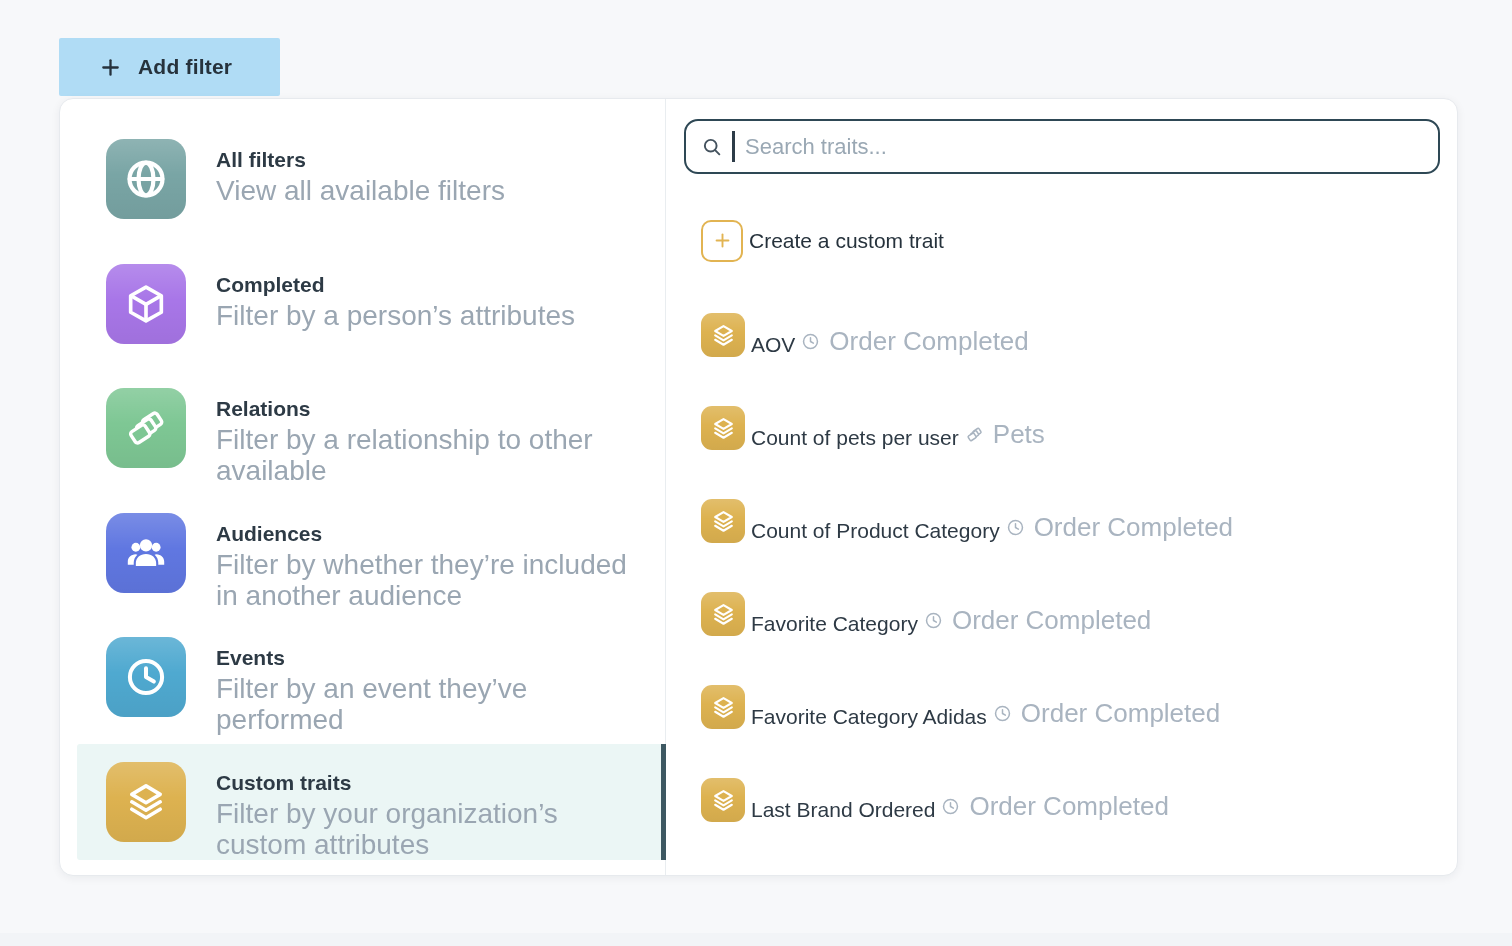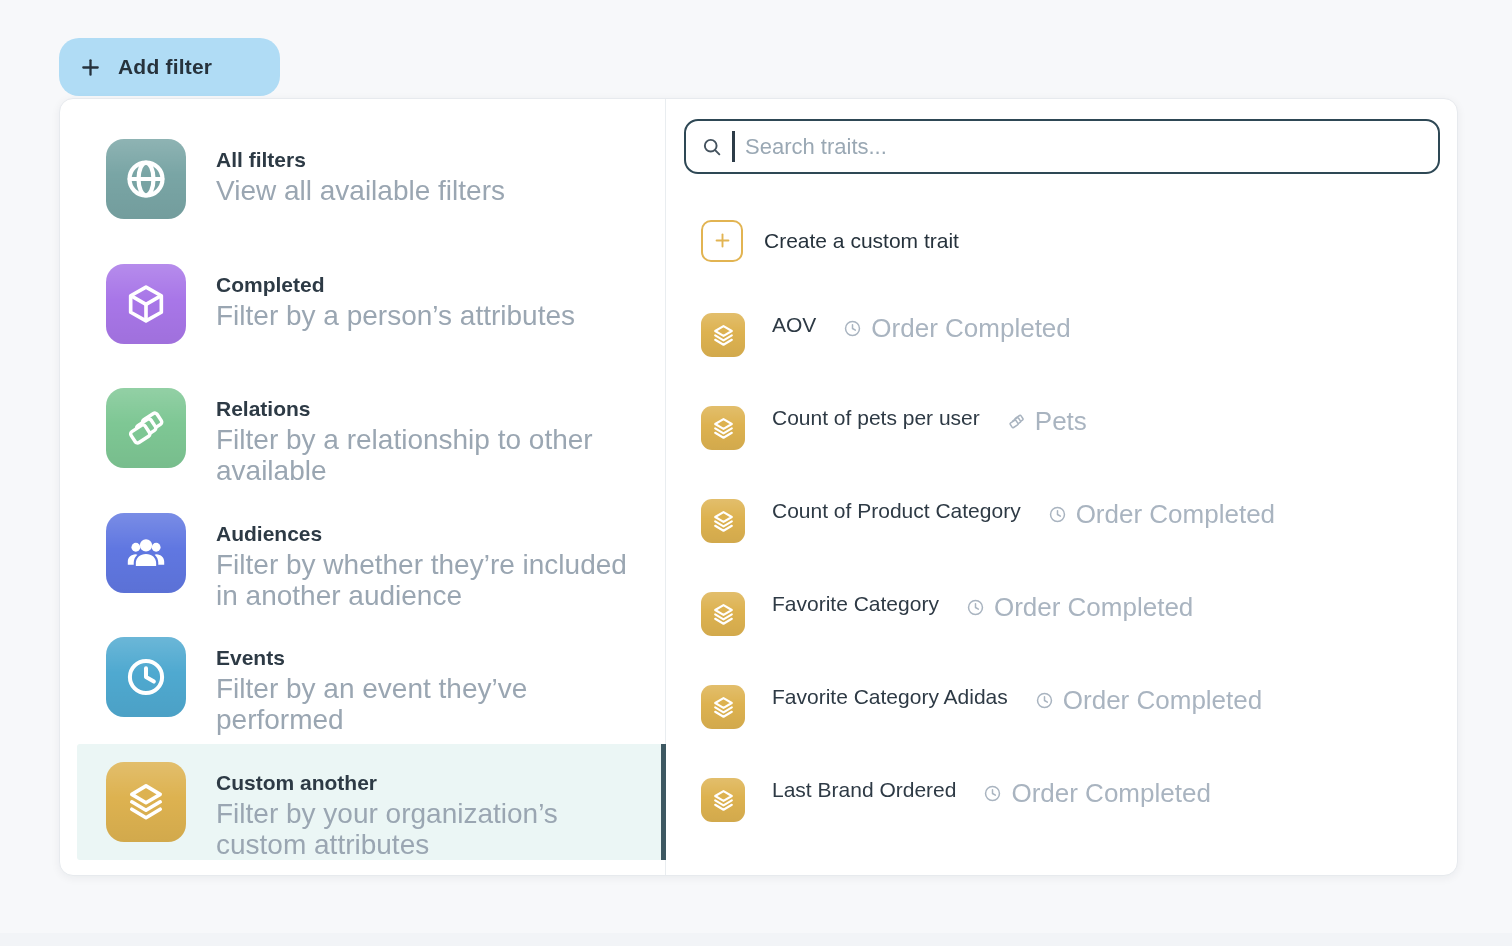--- a/index.html
+++ b/index.html
@@ -15,22 +15,22 @@
     width:1512px;height:946px;position:relative;overflow:hidden;
     background:var(--page-bg);
     font-family:"Liberation Sans",sans-serif;
     -webkit-font-smoothing:antialiased;
   }
   .bottom-strip{position:absolute;left:0;right:0;bottom:0;height:13px;background:#f2f4f7}
 
   
   .add-filter{
     position:absolute;left:59px;top:38px;height:58px;min-width:221px;
-    background:var(--button-bg);border:none;border-radius:20px;
-    display:flex;align-items:center;gap:16px;padding:0 20px;cursor:pointer;
+    background:var(--button-bg);border:none;border-radius:2px;
+    display:flex;align-items:center;gap:16px;padding:0 40px;cursor:pointer;
     font-family:"Liberation Sans",sans-serif;
   }
   .add-filter .glyph{width:23px;height:23px;color:var(--button-text)}
   .add-filter-label{font-size:21px;font-weight:700;color:var(--button-text);letter-spacing:.2px}
 
   
   .panel{
     position:absolute;left:59px;top:98px;width:1399px;height:778px;
     background:var(--panel-bg);border:1px solid var(--panel-border);border-radius:14px;
     box-shadow:0 2px 10px rgba(22,36,50,.06);display:flex;
@@ -65,29 +65,29 @@
     display:flex;align-items:center;padding:0 15px;gap:9px;background:#fff;
   }
   .search-box .glyph{width:22px;height:22px;color:#44525e;flex:0 0 22px}
   .caret{width:3px;height:31px;background:#2d3c48;flex:0 0 3px}
   .search-input{
     flex:1;border:none;outline:none;background:transparent;height:100%;
     font-size:22px;color:var(--name-color);font-family:"Liberation Sans",sans-serif;padding:0 0 0 1px;
   }
   .search-input::placeholder{color:var(--placeholder)}
 
-  .create-row{margin:45px 0 0 17px;height:43px;display:flex;align-items:center;gap:21px;cursor:pointer}
+  .create-row{margin:45px 0 0 17px;height:43px;display:flex;align-items:center;gap:6px;cursor:pointer}
   .create-icon{
     width:42px;height:42px;border:2px solid currentColor;border-radius:10px;color:var(--accent-gold);
     display:flex;align-items:center;justify-content:center;flex:0 0 42px;
   }
   .create-icon .glyph{width:19px;height:19px}
   .create-label{font-size:21px;font-weight:500;color:var(--button-text)}
 
-  .trait-row{margin:49px 0 0 17px;height:44px;display:flex;align-items:flex-start;gap:27px;cursor:pointer}
+  .trait-row{margin:49px 0 0 17px;height:44px;display:flex;align-items:flex-end;gap:6px;cursor:pointer}
   .trait-row.first{margin-top:51px}
   .trait-icon{
     width:44px;height:44px;border-radius:11px;flex:0 0 44px;
     background-color:var(--trait-icon-color);color:var(--trait-icon-color);
     display:flex;align-items:center;justify-content:center;
     background-image:linear-gradient(180deg,rgba(255,255,255,.16),rgba(255,255,255,0) 45%,rgba(0,0,0,.05));
   }
   .trait-icon .glyph{width:27px;height:27px}
   .trait-name{font-size:21px;font-weight:500;color:var(--name-color);white-space:nowrap}
   .trait-meta{display:flex;align-items:center;gap:9px;color:var(--secondary-color);font-size:26px;white-space:nowrap}
@@ -222,21 +222,21 @@
       </span>
     </div>
 
     <div class="cat-item selected">
       <span class="cat-icon" style="background-color: rgb(221, 178, 80); color: rgb(221, 178, 80);">
         <svg class="glyph" viewBox="0 0 24 24">
             <use href="#sym-layers"></use>
           </svg>
       </span>
       <span class="cat-text">
-        <span class="cat-title">Custom another</span>
+        <span class="cat-title">Custom traits</span>
         <span class="cat-desc">Filter by your organization’s custom attributes</span>
       </span>
     </div>
   </div>
 
   <div class="right-col">
 
     <div class="search-box">
       <svg class="glyph" viewBox="0 0 24 24">
           <use href="#sym-search"></use>

